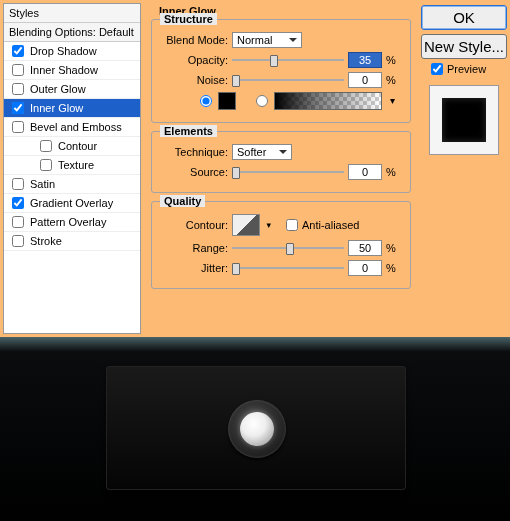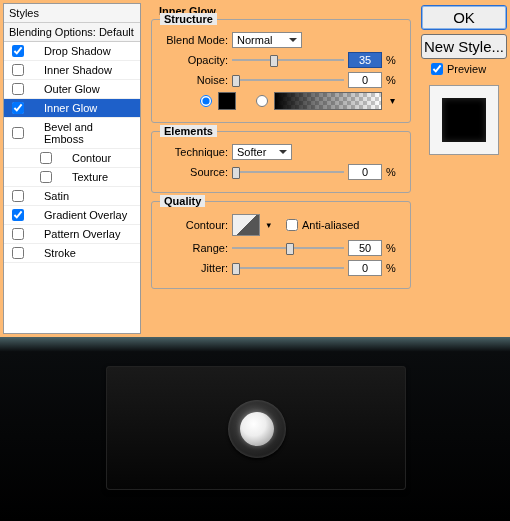--- a/index.html
+++ b/index.html
@@ -1,21 +1,21 @@
 <!DOCTYPE html>
 <html><head>
 <meta charset="utf-8">
 <style>
 * { box-sizing: border-box; margin: 0; padding: 0; font-family: Tahoma, sans-serif; font-size: 11px; }
 body { background: #000; width: 510px; height: 521px; position: relative; }
 .dialog-area { background: #fdba74; width: 510px; height: 337px; display: flex; padding: 3px; gap: 4px; }
 .styles-panel { width: 138px; border: 1px solid #999; background: #fff; }
 .styles-header { background: #f5f5f5; border-bottom: 1px solid #ccc; padding: 3px 5px; font-size: 11px; }
 .styles-sub { background: #f5f5f5; border-bottom: 1px solid #ccc; padding: 3px 5px; font-size: 11px; }
-.style-item { padding: 3px 5px 3px 8px; display: flex; align-items: center; gap: 20px; border-bottom: 1px solid #eee; cursor: pointer; }
+.style-item { padding: 3px 5px 3px 8px; display: flex; align-items: center; gap: 6px; border-bottom: 1px solid #eee; cursor: pointer; }
 .style-item.indent { padding-left: 36px; }
 .style-item input[type="checkbox"] { width: 12px; height: 12px; }
 .style-item.selected { background: #1e60c9; color: #fff; }
 .center-panel { flex: 1; padding: 0 6px; }
 .fieldset { border: 1px solid #a3a3a3; border-radius: 3px; padding: 8px 10px; margin-bottom: 8px; position: relative; }
 .fieldset-title { position: absolute; top: -7px; left: 8px; background: #eaeaea; padding: 0 4px; font-weight: bold; font-size: 11px; }
 .inner-glow-title { font-weight: bold; padding: 2px 0 2px 8px; font-size: 11px; }
 .row { display: flex; align-items: center; margin: 4px 0; gap: 4px; }
 .row-label { width: 66px; text-align: right; font-size: 11px; }
 .select { border: 1px solid #888; background: #fff; padding: 1px 18px 1px 4px; font-size: 11px; position: relative; min-width: 70px; display: inline-flex; align-items: center; }

